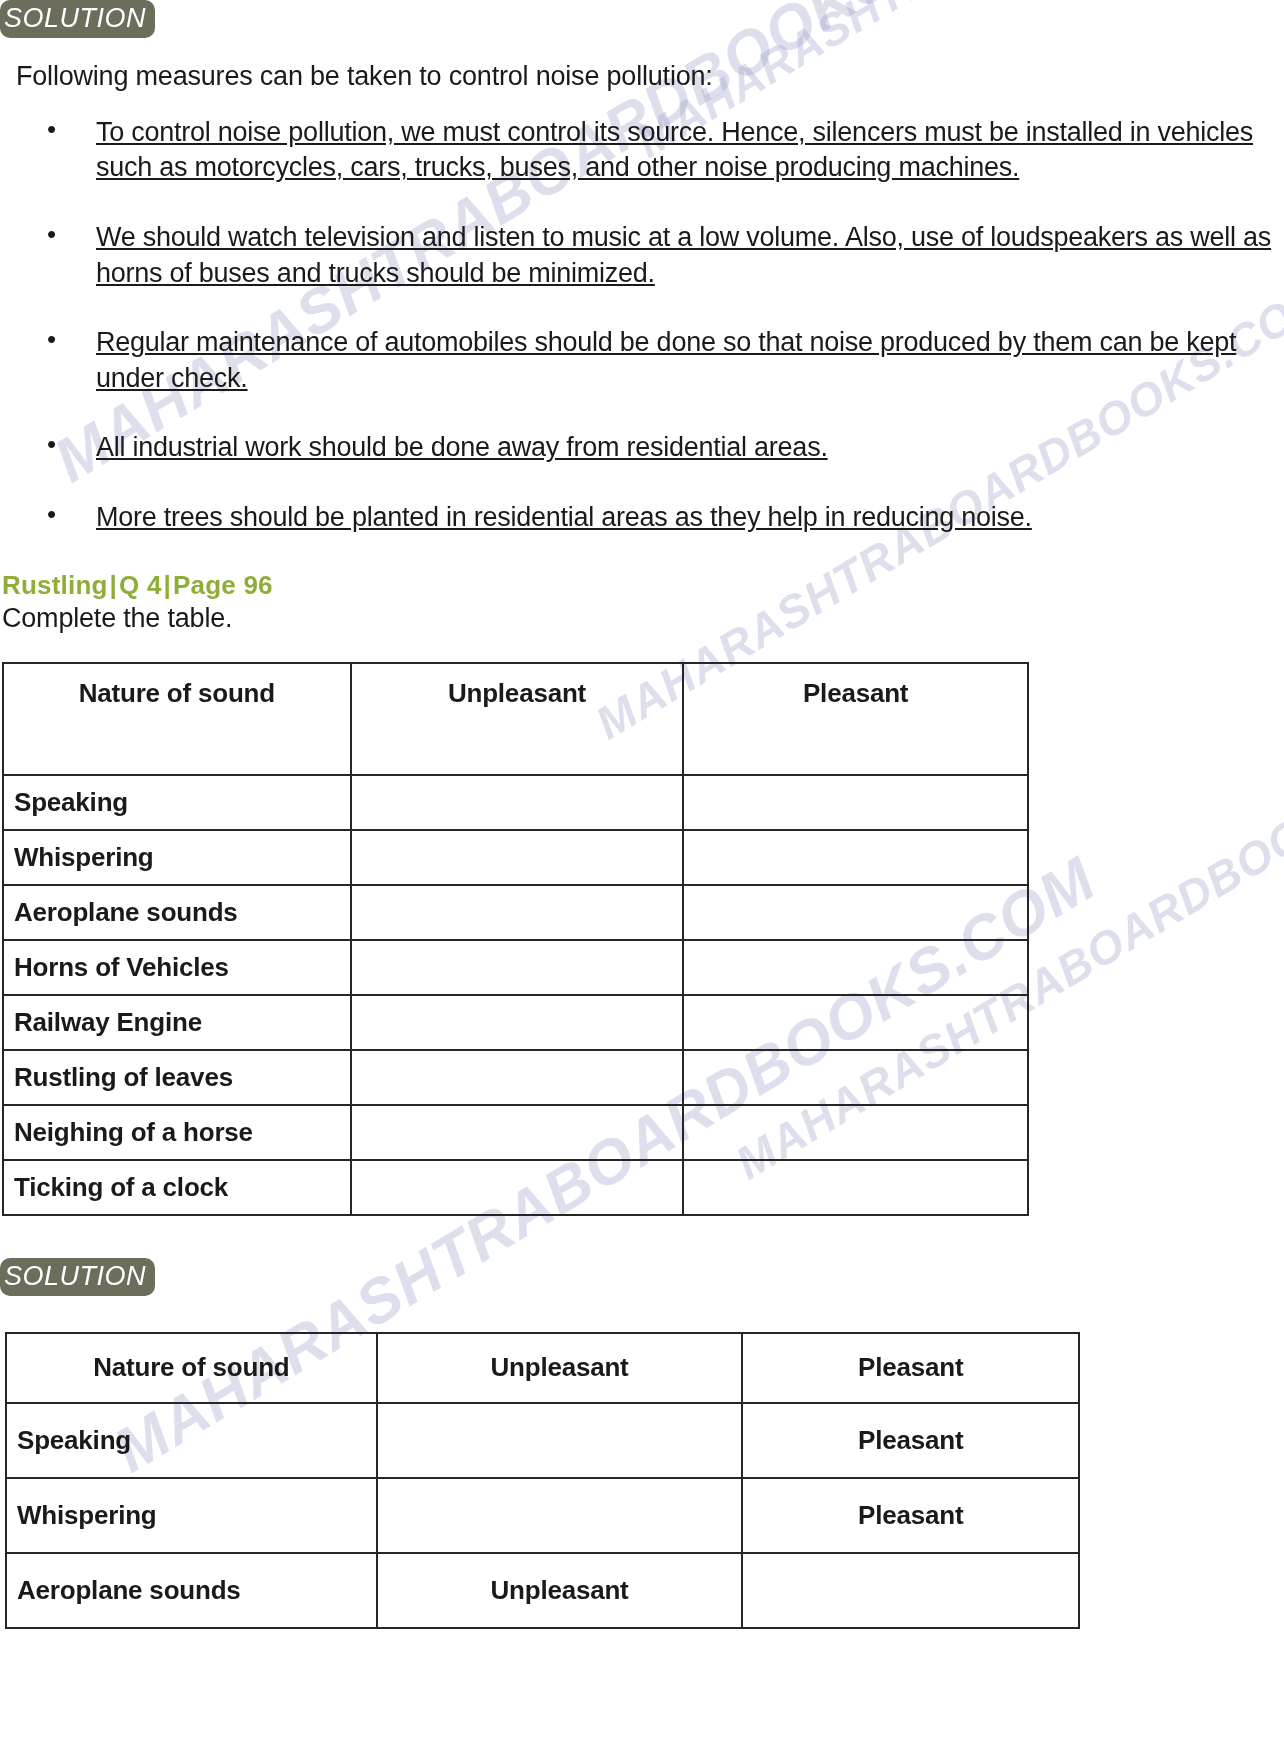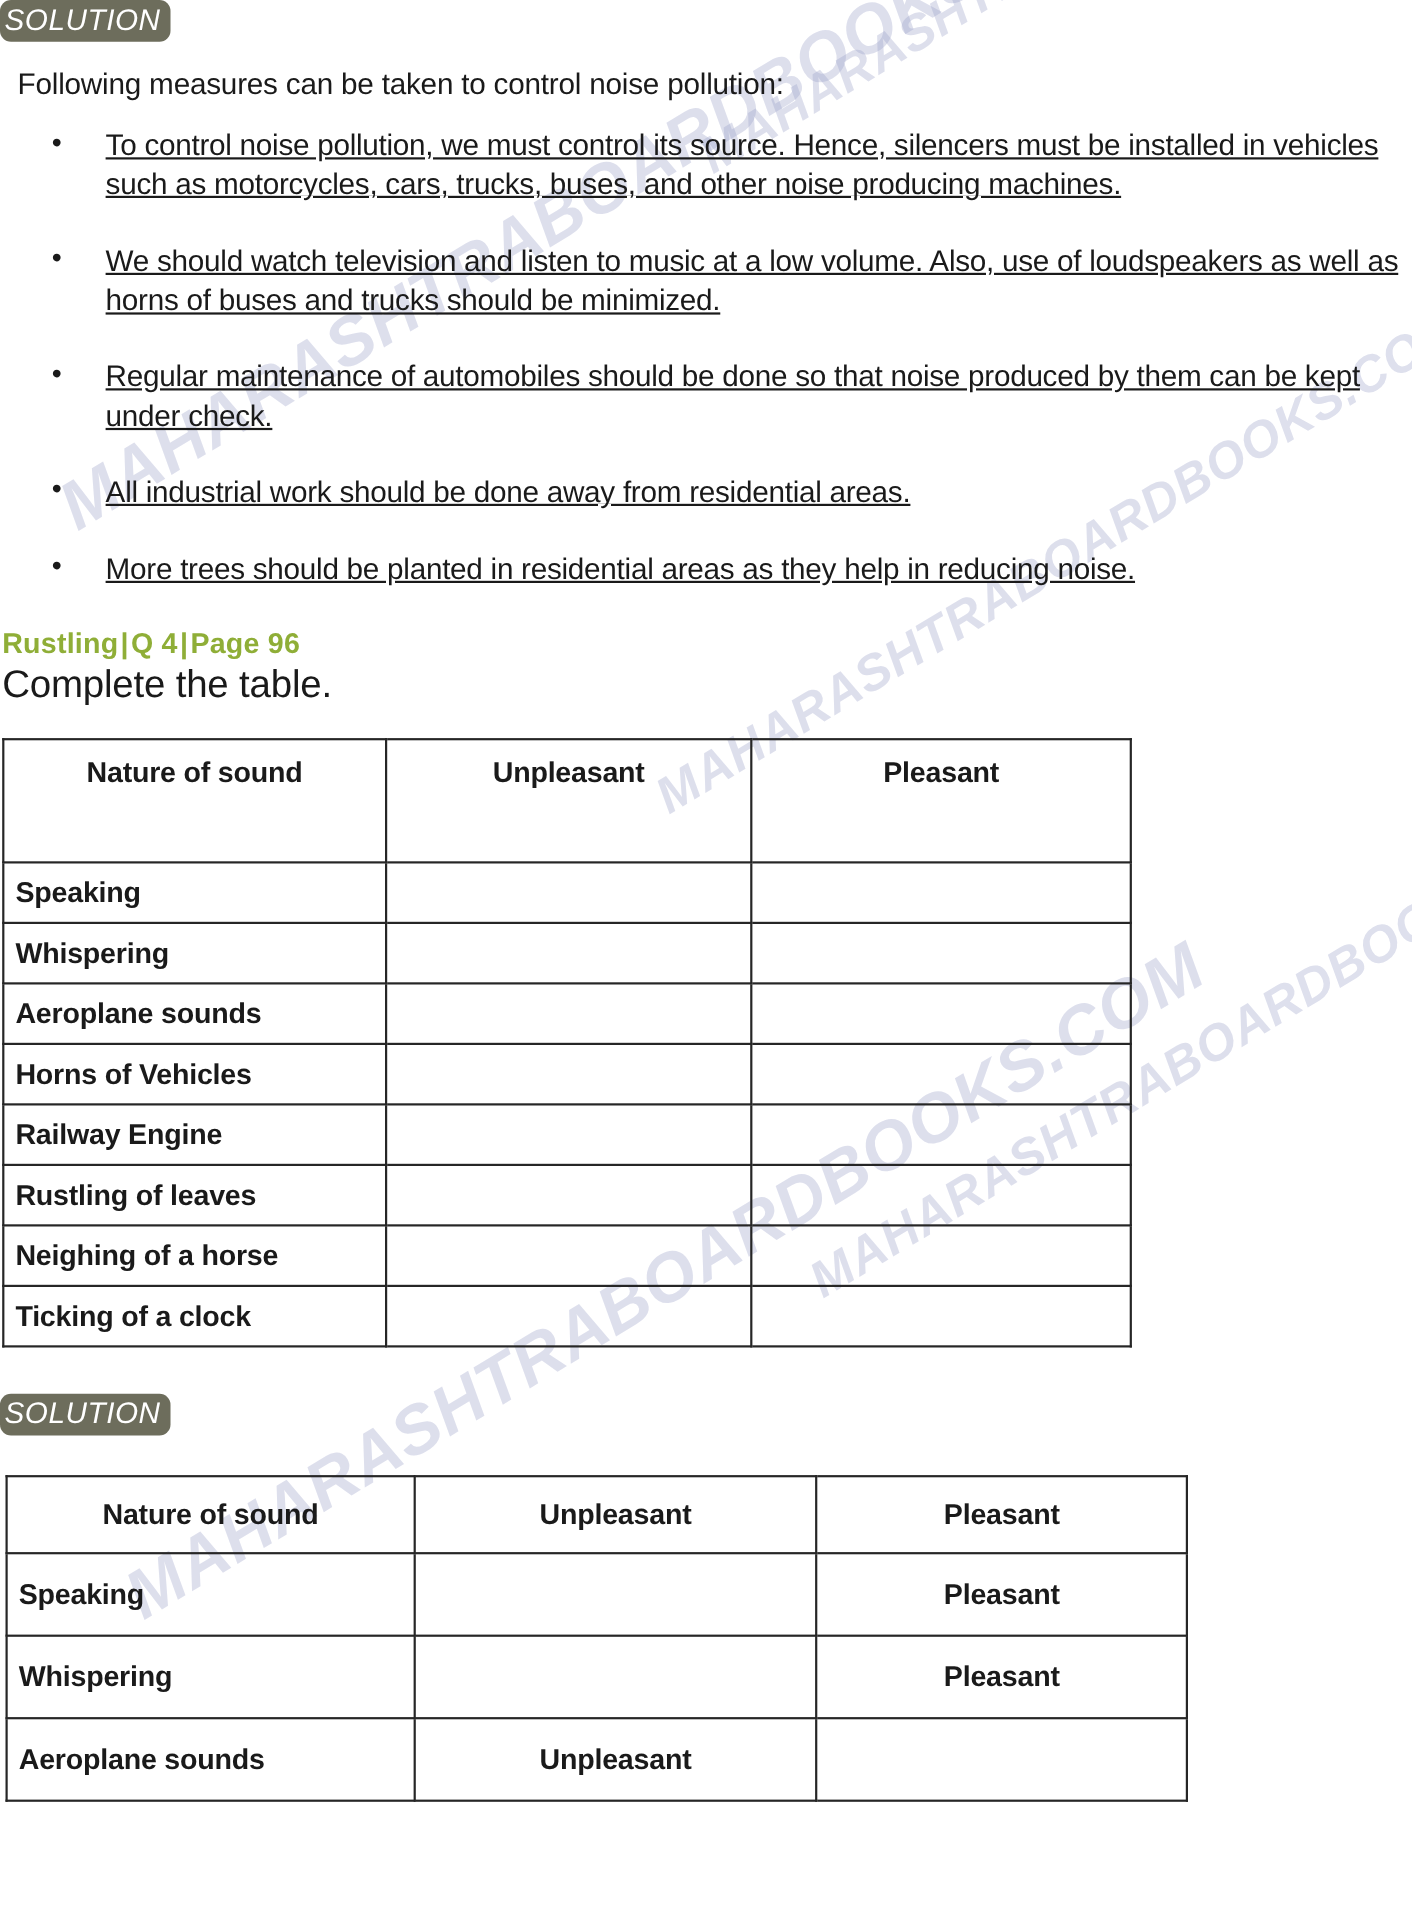--- a/index.html
+++ b/index.html
@@ -94,21 +94,21 @@
   .exercise-head {
     margin: 14px 0 0 2px;
     font-size: 26px;
     font-weight: bold;
     color: #8fae37;
     letter-spacing: 0.2px;
   }
   .exercise-head .sep { color: #8fae37; font-weight: bold; padding: 0 2px; }
 
   .instruction {
-    font-size: 35px;
+    font-size: 27px;
     margin: 2px 0 0 2px;
     letter-spacing: -0.2px;
   }
 
   
   table.sound-table {
     border-collapse: collapse;
     table-layout: fixed;
     border: 2px solid #262626;
   }

